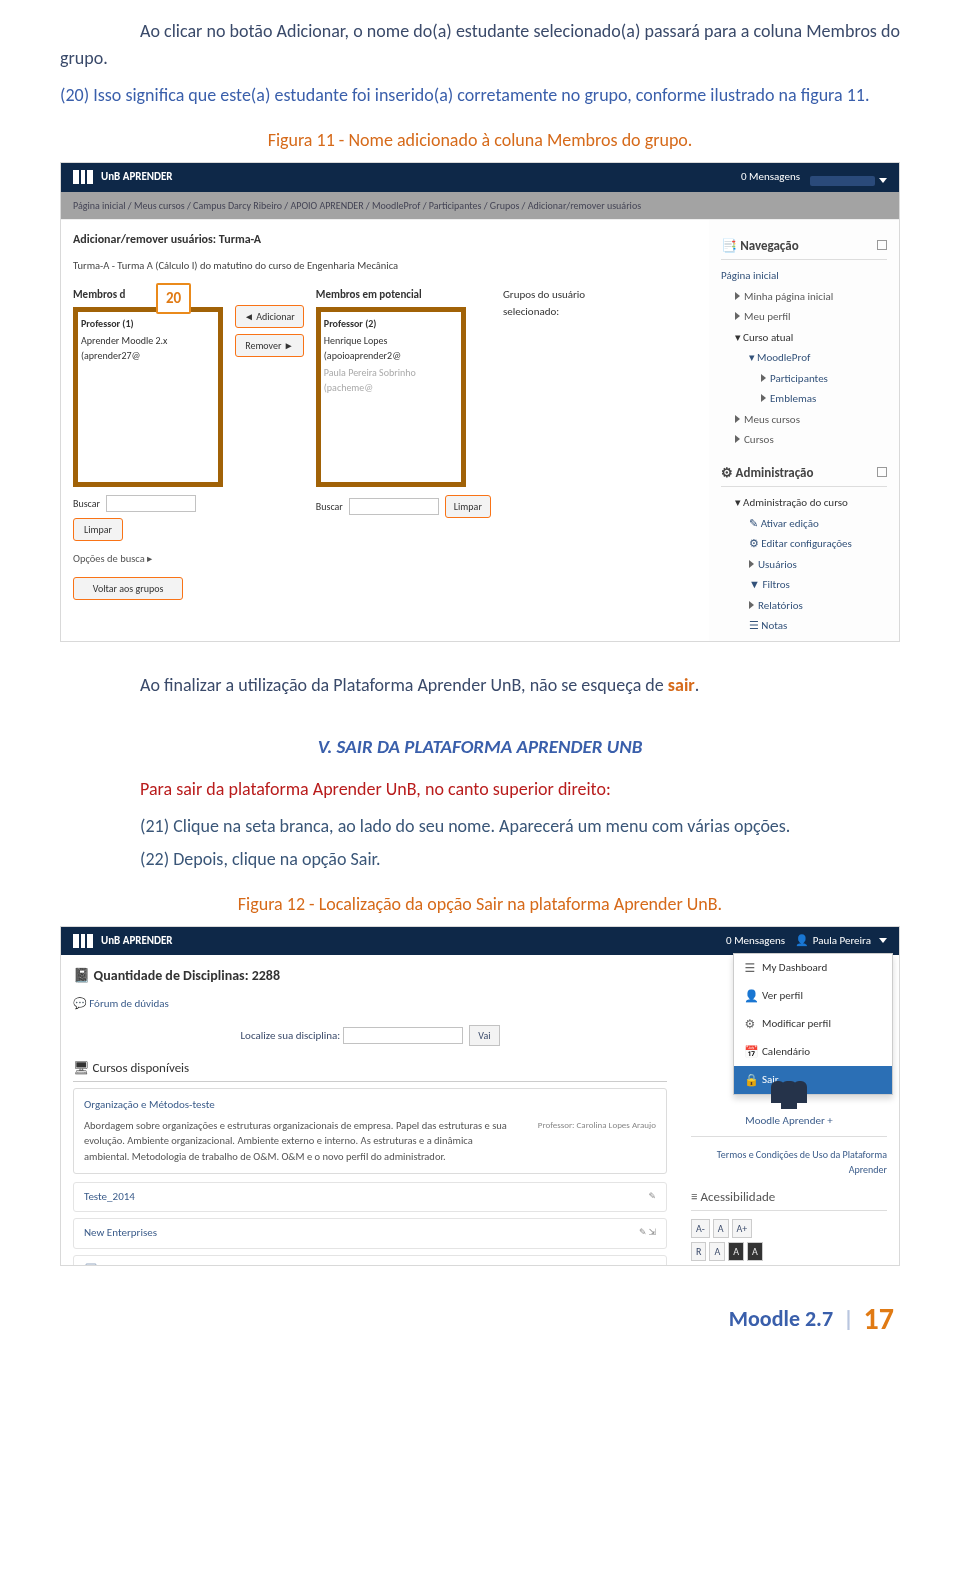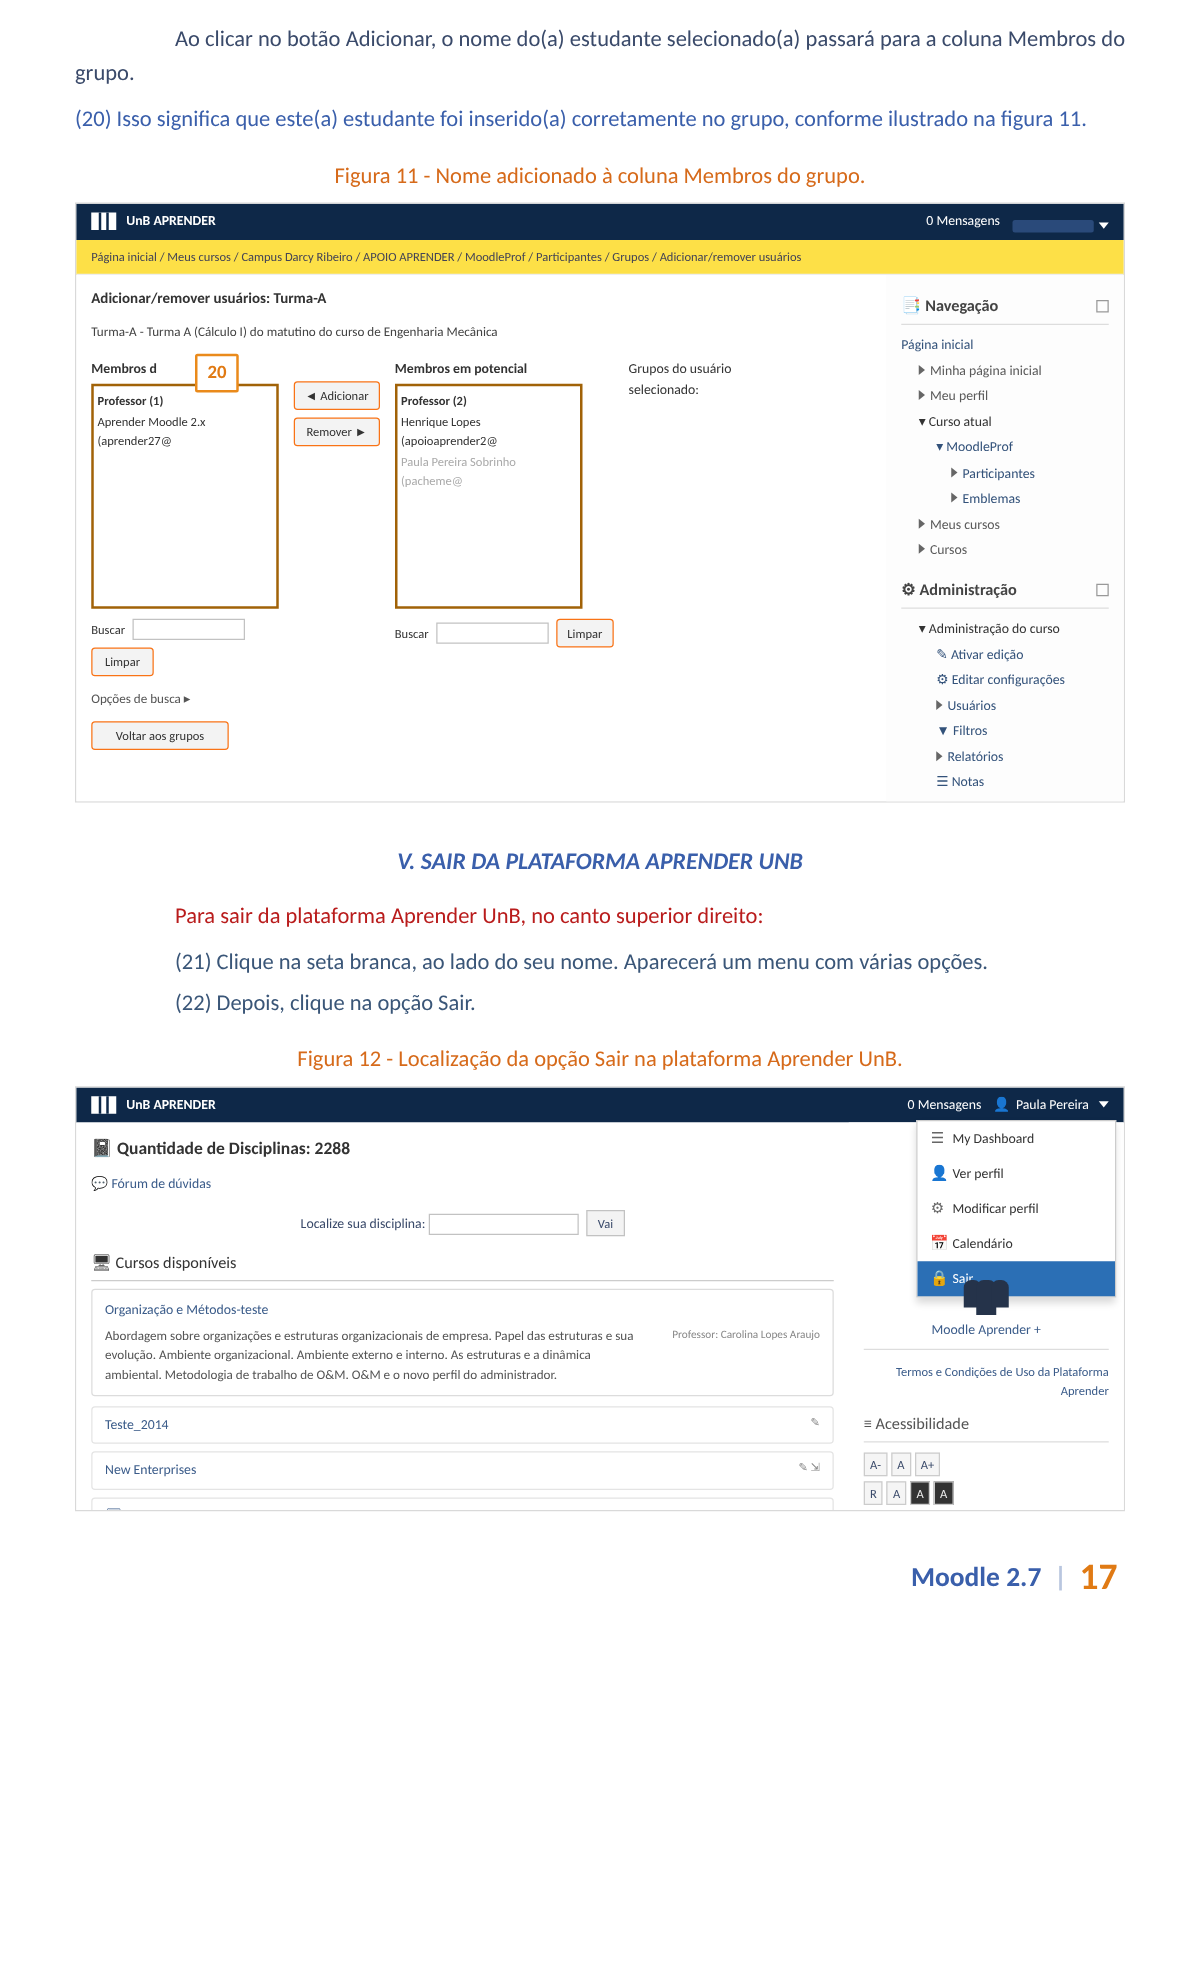--- a/index.html
+++ b/index.html
@@ -20,37 +20,37 @@
   .strong-orange { color: #d66a1a; font-weight: 700; }
   .caption { text-align: center; color: #d66a1a; margin: 18px 0 8px 0; font-size: 18px; }
   .fig { border: 1px solid #d9d9d9; background: #fafafa; font-size: 11px; color: #333; position: relative; }
   .topnav { background: #0e2848; color: #fff; display: flex; align-items: center; padding: 6px 12px; justify-content: space-between; }
   .brand { display: flex; align-items: center; gap: 8px; font-weight: bold; }
   .logo { width: 20px; height: 14px; background:#fff; position:relative; }
   .logo::before, .logo::after { content:""; position:absolute; background:#0e2848; width:2px; height:14px; }
   .logo::before { left:6px; } .logo::after { left:12px; }
   .topnav-right { display:flex; align-items:flex-end; gap:10px; font-size:11px; }
   .caret-down { width:0; height:0; border-left:4px solid transparent; border-right:4px solid transparent; border-top:5px solid #fff; display:inline-block; margin-left:4px; }
-  .breadcrumb { background:#fde047; padding:6px 12px; font-size:10px; color:#445; border-bottom:1px solid #eee; }
+  .breadcrumb { background:#a3a3a3; padding:6px 12px; font-size:10px; color:#445; border-bottom:1px solid #eee; }
   .fig1-body { display:flex; background:#fff; }
   .fig1-main { flex:1; padding:10px 12px; }
   .fig1-side { width:190px; padding:10px 12px; background:#fdfdfd; font-size:11px; }
   .sideblock-title { font-weight:bold; font-size:13px; color:#444; border-bottom:1px solid #ddd; padding-bottom:4px; margin:6px 0 6px 0; display:flex; justify-content:space-between; align-items:center;}
   .sideblock-title .boxicon{ display:inline-block; width:10px; height:10px; border:1px solid #999;}
   .sideblock ul { list-style:none; margin:0; padding:0; }
   .sideblock li { padding:2px 0; color:#33527a; }
   .sideblock li.sub { padding-left:14px; color:#5a5a5a; }
   .sideblock li.sub2 { padding-left:28px; color:#33527a; }
   .sideblock li .tri { display:inline-block; width:0; height:0; border-top:4px solid transparent; border-bottom:4px solid transparent; border-left:5px solid #666; margin-right:4px;}
   .group-title { font-weight:bold; font-size:12px; margin-bottom:10px; color:#333;}
   .group-desc { font-size:10.5px; color:#444; margin-bottom:14px; }
   .cols3 { display:flex; gap:12px; align-items:flex-start; }
   .col-wrap { display:flex; flex-direction:column; }
   .col-head { font-weight:bold; font-size:11px; margin-bottom:3px;}
-  .listbox { width:150px; height:180px; border:2px solid #a16207; background:#fff; font-size:10px; padding:3px; }
+  .listbox { width:150px; height:180px; border:5px solid #a16207; background:#fff; font-size:10px; padding:3px; }
   .listbox .opt { padding:1px 0; color:#333;}
   .listbox .dim { color:#aaa;}
   .mid-btns { display:flex; flex-direction:column; gap:6px; margin-top:18px;}
   .smbtn { border:1px solid #f97316; background:#f3f3f3; font-size:10px; padding:3px 8px; border-radius:3px; text-align:center;}
   .buscar-row { display:flex; gap:6px; align-items:center; margin-top:8px; font-size:10px;}
   .buscar-row input { border:1px solid #c2c2c2; font-size:10px; padding:2px; width:90px;}
   .options-row { margin-top:10px; font-size:10.5px; color:#555;}
   .back-row { margin-top:10px; }
   .callout { position:absolute; background:#fff; border:2.5px solid #ea8a1b; padding:2px 8px; color:#e07a14; font-weight:bold; font-size:15px; border-radius:2px;}
   .section-head { font-style:italic; font-weight:700; color:#3a5fab; font-size:19px; margin:34px 0 14px 0;text-align:center; }
@@ -187,20 +187,23 @@
             <li class="sub2">☰ <span>Notas</span></li>
             <li class="sub2">✔ <span>Resultado da aprendizagem</span></li>
 
           </ul>
         </div>
       </div>
     </div>
     <div class="callout" style="top:120px; left:95px;">20</div>
   </div>
 
+  <p class="para" style="margin-top:30px; text-indent:80px;">
+    <span>Ao finalizar a utilização da Plataforma Aprender UnB, não se esqueça de </span><span class="strong-orange">sair</span><span>.</span>
+  </p>
 
   <div class="section-head">V. SAIR DA PLATAFORMA APRENDER UNB</div>
 
   <p class="para" style="text-indent:80px; color:#b91c1c;">Para sair da plataforma Aprender UnB, no canto superior direito:</p>
 
   <p class="step">(21) Clique na seta branca, ao lado do seu nome. Aparecerá um menu com várias opções.</p>
   <p class="step">(22) Depois, clique na opção Sair.</p>
 
   <div class="caption">Figura 12 - Localização da opção Sair na plataforma Aprender UnB.</div>
 

